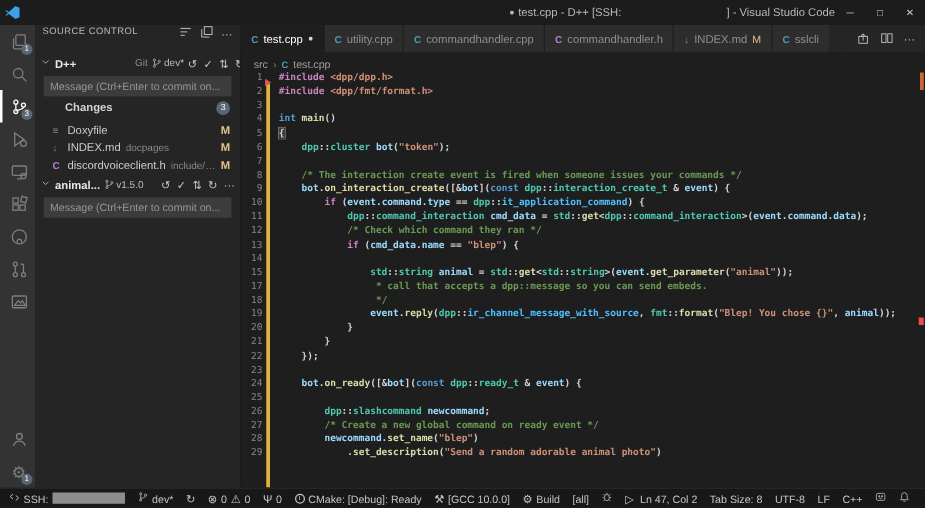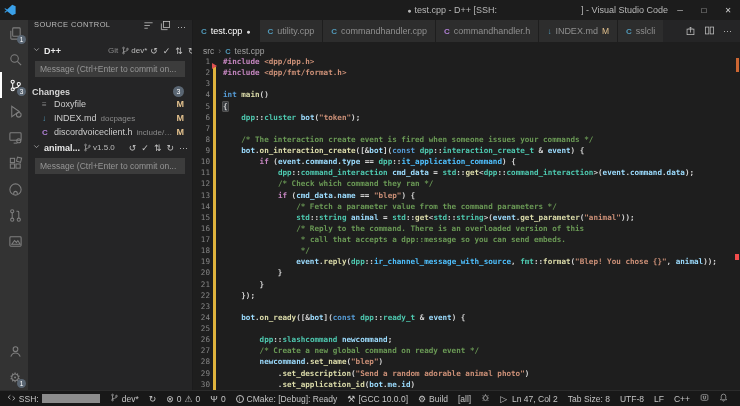--- a/index.html
+++ b/index.html
@@ -37,21 +37,21 @@
   .repo-row{height:17px;display:flex;align-items:center;gap:3px;padding:0 4px;white-space:nowrap;overflow:hidden;}
   .repo-row .chev svg{width:9px;height:9px;}
   .repo-name{font-weight:bold;color:#e8e8e8;}
   .repo-scm{color:#8a8a8a;font-size:8px;margin-left:44px;}
   .repo-branch{display:flex;align-items:center;gap:1px;color:#bdbdbd;font-size:8px;}
   .repo-branch svg{width:9px;height:9px;}
   .repo-icons{display:flex;gap:5px;margin-left:auto;color:#c5c5c5;font-size:9px;align-items:center;}
   .commit-input{margin:2px 7px 4px 7px;height:16px;background:#3c3c3c;border:1px solid #3c3c3c;color:#969696;
     font-size:8.5px;font-family:"Liberation Sans",sans-serif;padding:0 4px;width:calc(100% - 14px);}
   .commit-input::placeholder{color:#969696;opacity:1;}
-  .section-row{height:16px;display:flex;align-items:flex-end;gap:0;padding:0 4px;}
+  .section-row{height:16px;display:flex;align-items:flex-start;gap:20px;padding:0 4px;}
   .section-label{font-weight:bold;color:#d4d4d4;flex:1;}
   .section-badge{min-width:11px;height:11px;border-radius:6px;background:#5a6673;color:#fff;font-size:7px;line-height:11px;text-align:center;margin-right:4px;}
   .file-row{height:14px;display:flex;align-items:center;gap:4px;padding:0 8px 0 14px;white-space:nowrap;overflow:hidden;}
   .file-icon{width:8px;font-weight:bold;font-size:8px;flex:none;}
   .file-name{color:#cccccc;}
   .file-path{color:#8a8a8a;font-size:8px;overflow:hidden;text-overflow:ellipsis;flex:1;}
   .file-status{color:#e2c08d;font-weight:bold;margin-left:auto;}
 
   
   .editor-col{flex:1;display:flex;flex-direction:column;min-width:0;}
@@ -368,31 +368,27 @@
           <div class="code-line">
             <span class="lnum">12</span>
             <span class="ltext"><span class="tk-plain">            </span><span class="tk-com">/* Check which command they ran */</span></span>
           </div>
           <div class="code-line">
             <span class="lnum">13</span>
             <span class="ltext"><span class="tk-plain">            </span><span class="tk-ctrl">if</span><span class="tk-plain"> (</span><span class="tk-var">cmd_data</span><span class="tk-plain">.</span><span class="tk-var">name</span><span class="tk-plain"> == </span><span class="tk-str">"blep"</span><span class="tk-plain">) {</span></span>
           </div>
           <div class="code-line">
             <span class="lnum">14</span>
-            <span class="ltext"><span class="tk-plain">                </span><span class="tk-com">/* Fetch a parameter value from the command parameters */</span></span>
+            <span class="ltext"><span class="tk-plain">                </span></span>
           </div>
           <div class="code-line">
             <span class="lnum">15</span>
             <span class="ltext"><span class="tk-plain">                </span><span class="tk-type">std</span><span class="tk-plain">::</span><span class="tk-type">string</span><span class="tk-plain"> </span><span class="tk-var">animal</span><span class="tk-plain"> = </span><span class="tk-type">std</span><span class="tk-plain">::</span><span class="tk-fn">get</span><span class="tk-plain">&lt;</span><span class="tk-type">std</span><span class="tk-plain">::</span><span class="tk-type">string</span><span class="tk-plain">&gt;(</span><span class="tk-var">event</span><span class="tk-plain">.</span><span class="tk-fn">get_parameter</span><span class="tk-plain">(</span><span class="tk-str">"animal"</span><span class="tk-plain">));</span></span>
           </div>
           <div class="code-line">
-            <span class="lnum">16</span>
-            <span class="ltext"><span class="tk-plain">                </span><span class="tk-com">/* Reply to the command. There is an overloaded version of this</span></span>
-          </div>
-          <div class="code-line">
             <span class="lnum">17</span>
             <span class="ltext"><span class="tk-plain">                 </span><span class="tk-com">* call that accepts a dpp::message so you can send embeds.</span></span>
           </div>
           <div class="code-line">
             <span class="lnum">18</span>
             <span class="ltext"><span class="tk-plain">                 </span><span class="tk-com">*/</span></span>
           </div>
           <div class="code-line">
             <span class="lnum">19</span>
             <span class="ltext"><span class="tk-plain">                </span><span class="tk-var">event</span><span class="tk-plain">.</span><span class="tk-fn">reply</span><span class="tk-plain">(</span><span class="tk-type">dpp</span><span class="tk-plain">::</span><span class="tk-enum">ir_channel_message_with_source</span><span class="tk-plain">, </span><span class="tk-type">fmt</span><span class="tk-plain">::</span><span class="tk-fn">format</span><span class="tk-plain">(</span><span class="tk-str">"Blep! You chose {}"</span><span class="tk-plain">, </span><span class="tk-var">animal</span><span class="tk-plain">));</span></span>
@@ -429,24 +425,20 @@
             <span class="lnum">27</span>
             <span class="ltext"><span class="tk-plain">        </span><span class="tk-com">/* Create a new global command on ready event */</span></span>
           </div>
           <div class="code-line">
             <span class="lnum">28</span>
             <span class="ltext"><span class="tk-plain">        </span><span class="tk-var">newcommand</span><span class="tk-plain">.</span><span class="tk-fn">set_name</span><span class="tk-plain">(</span><span class="tk-str">"blep"</span><span class="tk-plain">)</span></span>
           </div>
           <div class="code-line">
             <span class="lnum">29</span>
             <span class="ltext"><span class="tk-plain">            .</span><span class="tk-fn">set_description</span><span class="tk-plain">(</span><span class="tk-str">"Send a random adorable animal photo"</span><span class="tk-plain">)</span></span>
-          </div>
-          <div class="code-line">
-            <span class="lnum">30</span>
-            <span class="ltext"><span class="tk-plain">            .</span><span class="tk-fn">set_application_id</span><span class="tk-plain">(</span><span class="tk-var">bot</span><span class="tk-plain">.</span><span class="tk-var">me</span><span class="tk-plain">.</span><span class="tk-var">id</span><span class="tk-plain">)</span></span>
           </div>
         </div>
       <div class="gitbar"></div>
       <div class="del-marker"></div>
       <div class="ruler">
         <div class="m1"></div>
         <div class="m2"></div>
       </div>
     </div>
   </div>

